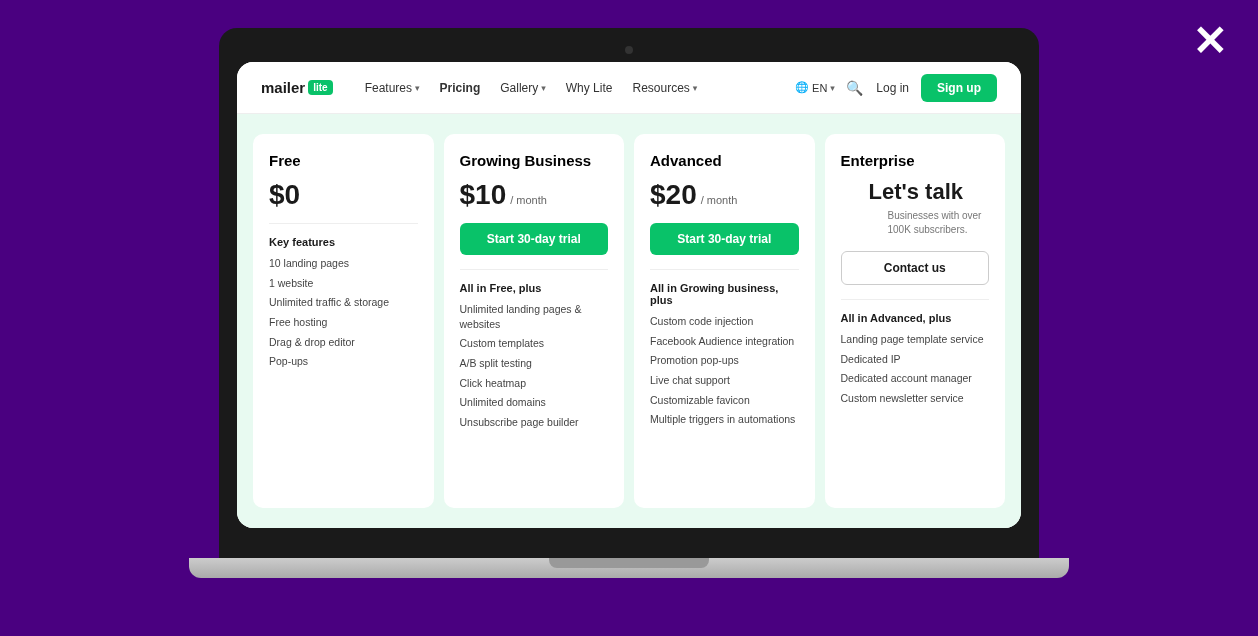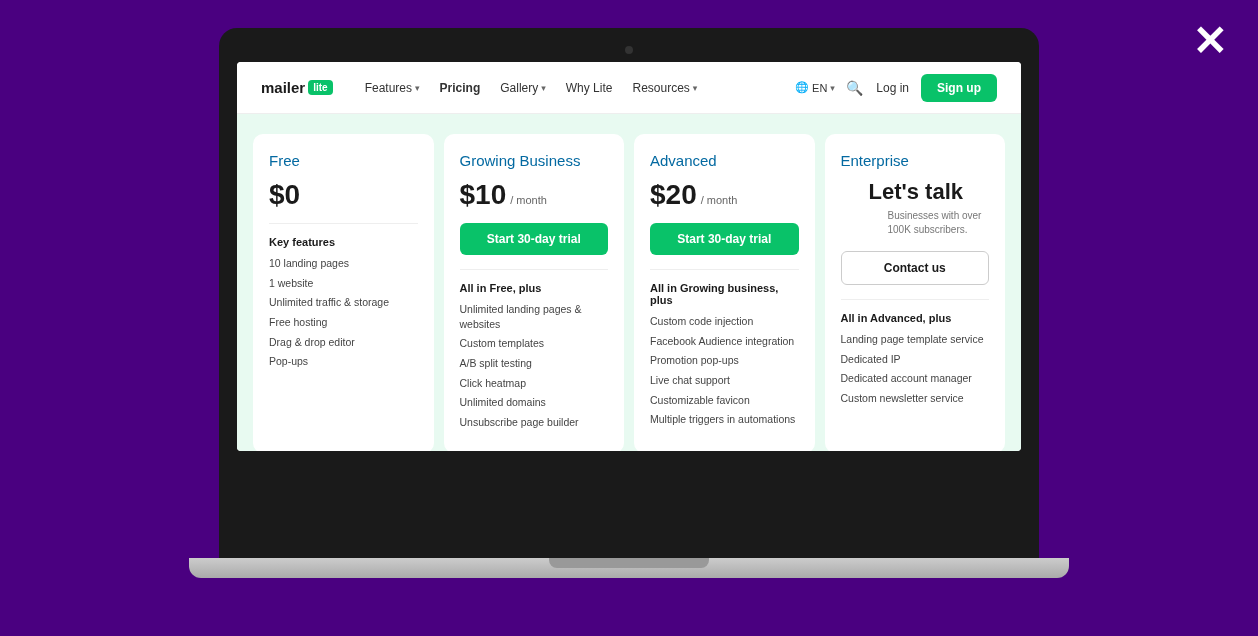--- a/index.html
+++ b/index.html
@@ -46,23 +46,23 @@
     .laptop-camera {
       width: 8px;
       height: 8px;
       background: #333;
       border-radius: 50%;
       margin: 0 auto 8px auto;
     }
 
     .laptop-screen {
       width: 100%;
-      height: 389px;
+      height: 466px;
       background: white;
-      border-radius: 4px;
+      border-radius: 16px;
       overflow: hidden;
     }
 
     .laptop-base {
       width: 880px;
       height: 20px;
       background: linear-gradient(to bottom, #cccccc, #aaaaaa);
       border-radius: 0 0 12px 12px;
       margin-left: -30px;
       position: relative;
@@ -200,22 +200,22 @@
     .plan-card {
       background: white;
       border-radius: 10px;
       padding: 18px 16px;
       display: flex;
       flex-direction: column;
     }
 
     .plan-name {
       font-size: 15px;
-      font-weight: 400;
-      color: #0369a1;
+      font-weight: 700;
+      color: #000000;
       margin-bottom: 10px;
     }
 
     .plan-price {
       display: flex;
       align-items: baseline;
       gap: 4px;
       margin-bottom: 12px;
     }
 

